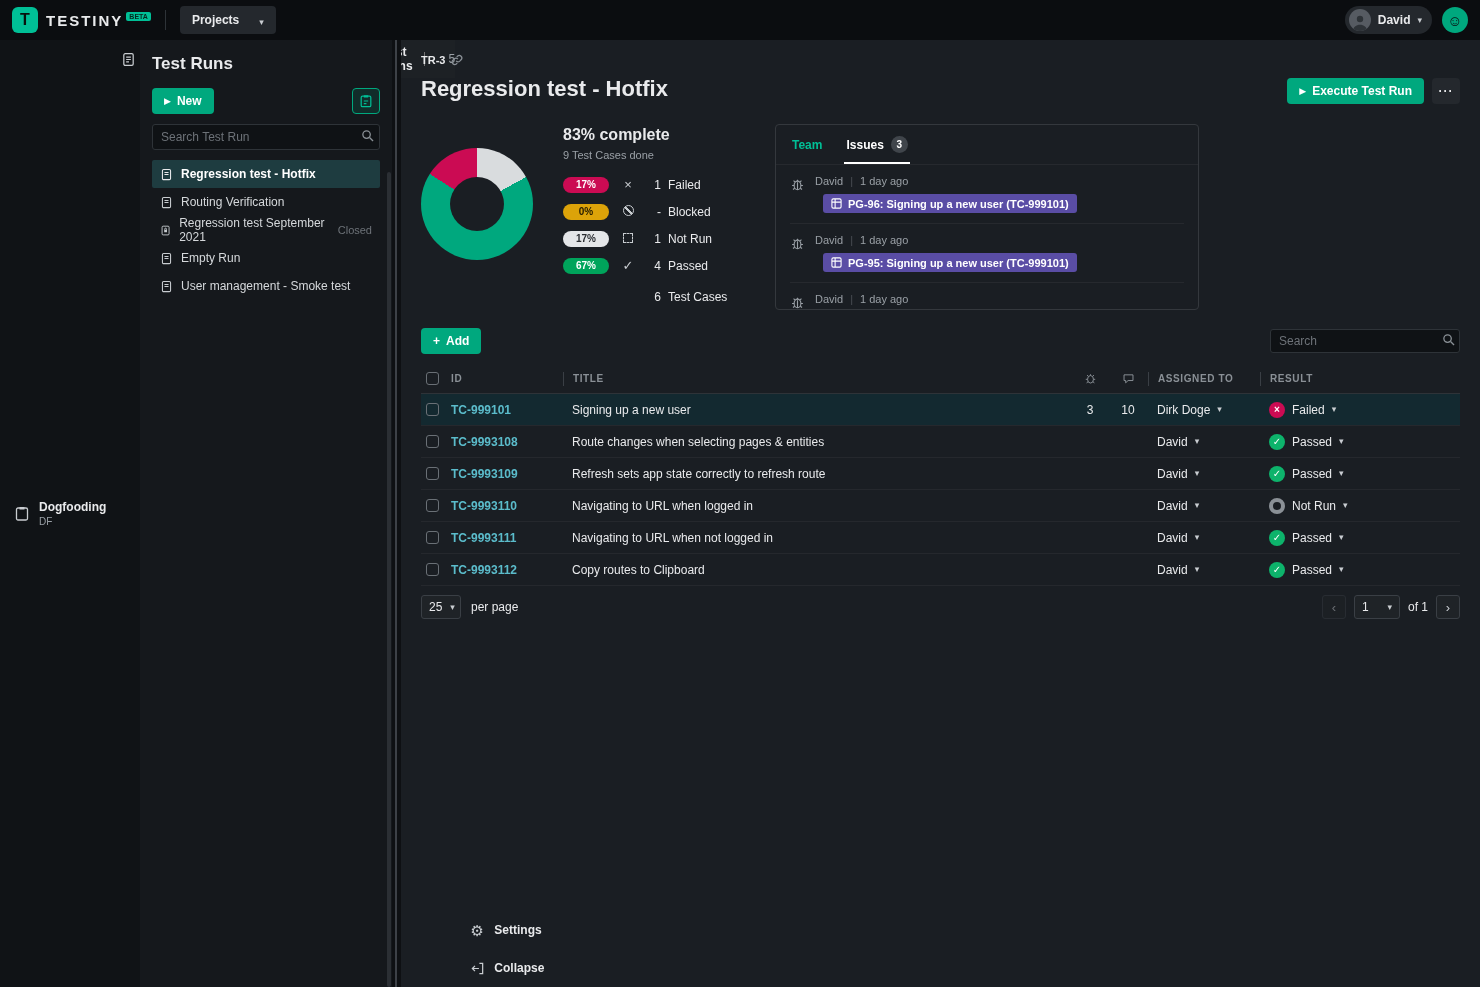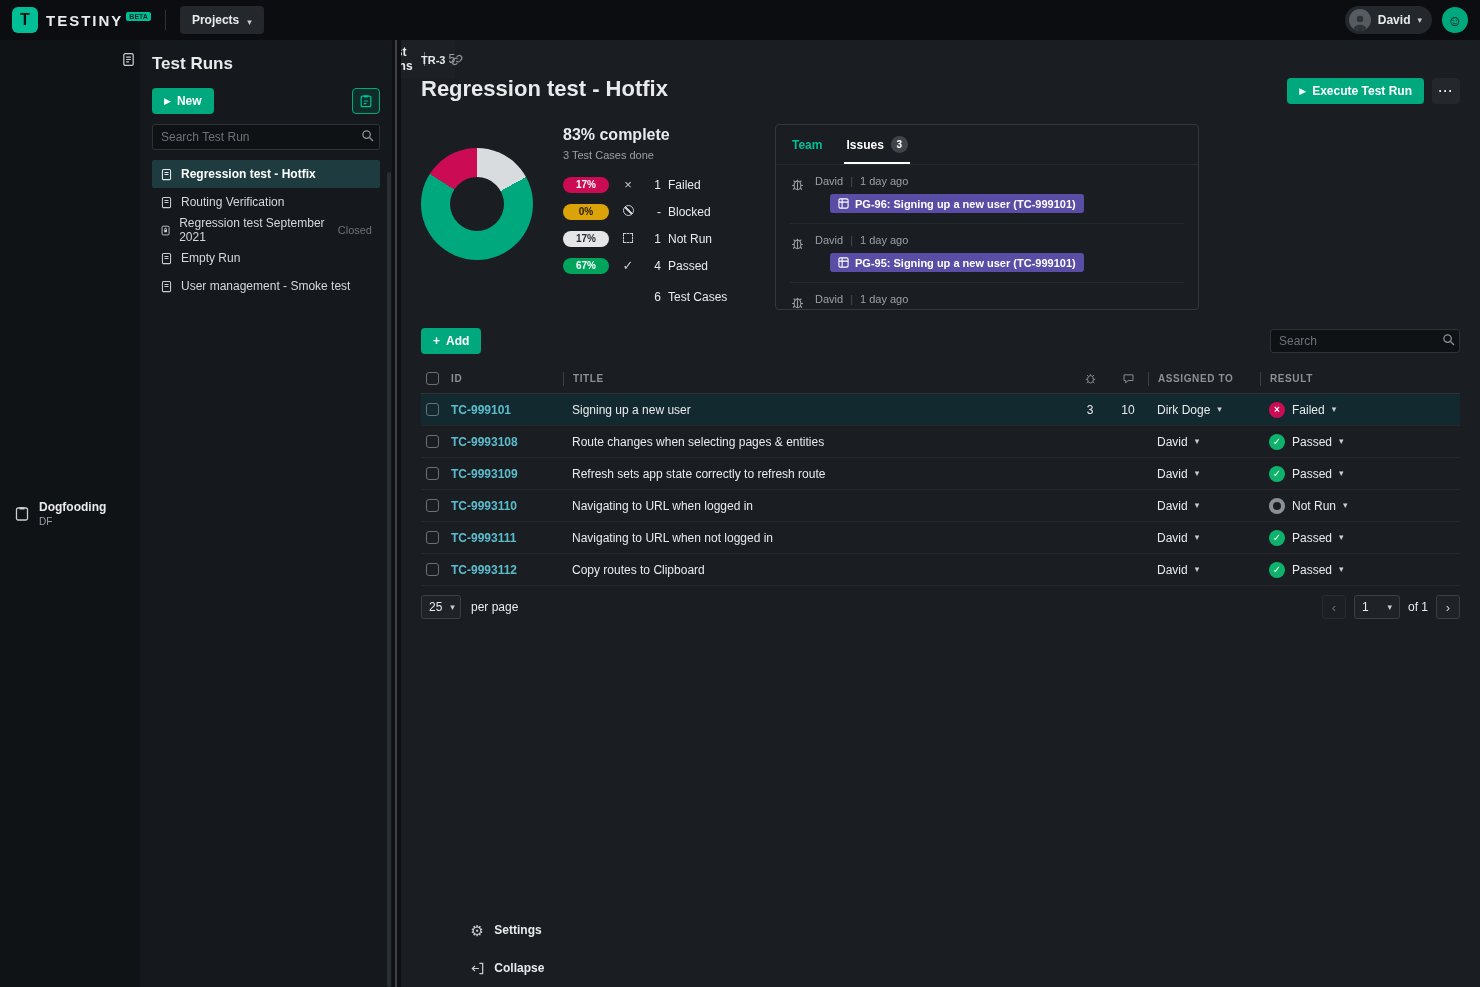--- a/index.html
+++ b/index.html
@@ -27,21 +27,21 @@
   .app{display:flex;flex-direction:column;height:100%}
 
   
   .topbar{height:40px;background:var(--topbar-bg);display:flex;align-items:center;justify-content:space-between;padding:0 12px;flex:none}
   .topbar-left{display:flex;align-items:center}
   .logo{display:flex;align-items:center;gap:8px}
   .logo-icon{width:26px;height:26px;border-radius:6px;background:var(--teal-bright);color:#07110d;font-weight:bold;font-size:16px;display:flex;align-items:center;justify-content:center}
   .logo-text{font-size:15px;font-weight:bold;letter-spacing:2px}
   .beta{display:inline-block;background:var(--teal-bright);color:#06281f;font-size:7px;font-weight:bold;padding:1px 3px;border-radius:2px;margin-left:3px;transform:translateY(-7px);letter-spacing:0}
   .v-div{width:1px;height:20px;background:var(--border);margin:0 14px}
-  .btn-dark{background:var(--chip-bg);border:none;color:var(--text);font-size:12px;font-weight:600;padding:7px 12px;border-radius:4px;display:flex;align-items:flex-end;gap:8px;cursor:pointer;font-family:inherit}
+  .btn-dark{background:var(--chip-bg);border:none;color:var(--text);font-size:12px;font-weight:600;padding:7px 12px;border-radius:4px;display:flex;align-items:flex-end;gap:20px;cursor:pointer;font-family:inherit}
   .chev{font-size:9px;color:#c9cdd1;line-height:1}
   .topbar-right{display:flex;align-items:center;gap:10px}
   .user-btn{background:var(--chip-bg);border:none;border-radius:16px;padding:3px 10px 3px 4px;display:flex;align-items:center;gap:7px;color:var(--text);font-size:12px;font-weight:600;cursor:pointer;font-family:inherit}
   .avatar{width:22px;height:22px;border-radius:50%;background:#565b62;display:flex;align-items:flex-end;justify-content:center;overflow:hidden}
   .smiley-btn{width:26px;height:26px;border-radius:50%;background:var(--teal);color:#0b0d10;border:none;font-size:15px;line-height:1;display:flex;align-items:center;justify-content:center;cursor:pointer}
 
   .body-row{display:flex;flex:1;min-height:0}
 
   
   .sidebar{width:140px;background:var(--sidebar-bg);flex:none;display:flex;flex-direction:row}
@@ -110,21 +110,21 @@
   .tab{padding:11px 2px 9px;font-size:12px;font-weight:bold;cursor:pointer;display:flex;align-items:center;gap:7px;border-bottom:2px solid transparent}
   .tab.team{color:var(--teal-bright)}
   .tab.active{color:#fff;border-bottom-color:#fff}
   .tab-badge{background:#40454b;color:#fff;width:17px;height:17px;border-radius:50%;font-size:10px;font-weight:bold;display:flex;align-items:center;justify-content:center}
   .entries{padding:0 14px;overflow:hidden;flex:1}
   .entry{display:flex;padding-top:10px;border-bottom:1px solid #26292e}
   .entry:last-child{border-bottom:none}
   .entry-body{margin-left:10px;flex:1}
   .entry-head{color:var(--muted);font-size:11px;display:flex;align-items:center;gap:7px}
   .entry-head .bar{color:#4a4e53}
-  .issue-chip{margin:7px 15px 10px;height:19px;background:var(--purple);border-radius:3px;display:inline-flex;align-items:center;gap:6px;padding:0 8px;font-size:11px;font-weight:bold;color:#fff;cursor:pointer}
+  .issue-chip{margin:7px 8px 10px;height:19px;background:var(--purple);border-radius:3px;display:inline-flex;align-items:center;gap:6px;padding:0 8px;font-size:11px;font-weight:bold;color:#fff;cursor:pointer}
 
   
   .table-section{margin-top:18px}
   .table-toolbar{display:flex;align-items:center;justify-content:space-between;margin-bottom:10px}
   .tsearch{position:relative;width:190px}
   .tsearch input{width:100%;height:24px;background:var(--input-bg);border:1px solid var(--border);border-radius:3px;color:var(--text);font-size:12px;padding:0 24px 0 8px;font-family:inherit}
   .tsearch input::placeholder{color:var(--muted2)}
   .tsearch .mag{position:absolute;right:5px;top:4px}
   .grid-table{width:100%}
   .thead,.trow{display:grid;grid-template-columns:30px 112px 1fr 36px 40px 112px 200px;align-items:center}
@@ -345,21 +345,21 @@
           </button>
           <button class="more-btn"><span>···</span></button>
         </div>
       </div>
 
       <section class="stats">
         <div class="donut"></div>
 
         <div class="progress-col">
           <div class="progress-head">83% complete</div>
-          <div class="progress-sub">3 Test Cases done</div>
+          <div class="progress-sub">9 Test Cases done</div>
 
           <div class="stat-row">
             <span class="pill p-failed">17%</span>
             <span class="stat-icon">×</span>
             <span class="stat-count">1</span>
             <span>Failed</span>
           </div>
           <div class="stat-row">
             <span class="pill p-blocked">0%</span>
             <span class="stat-icon"><span class="icon-blocked"></span></span>

